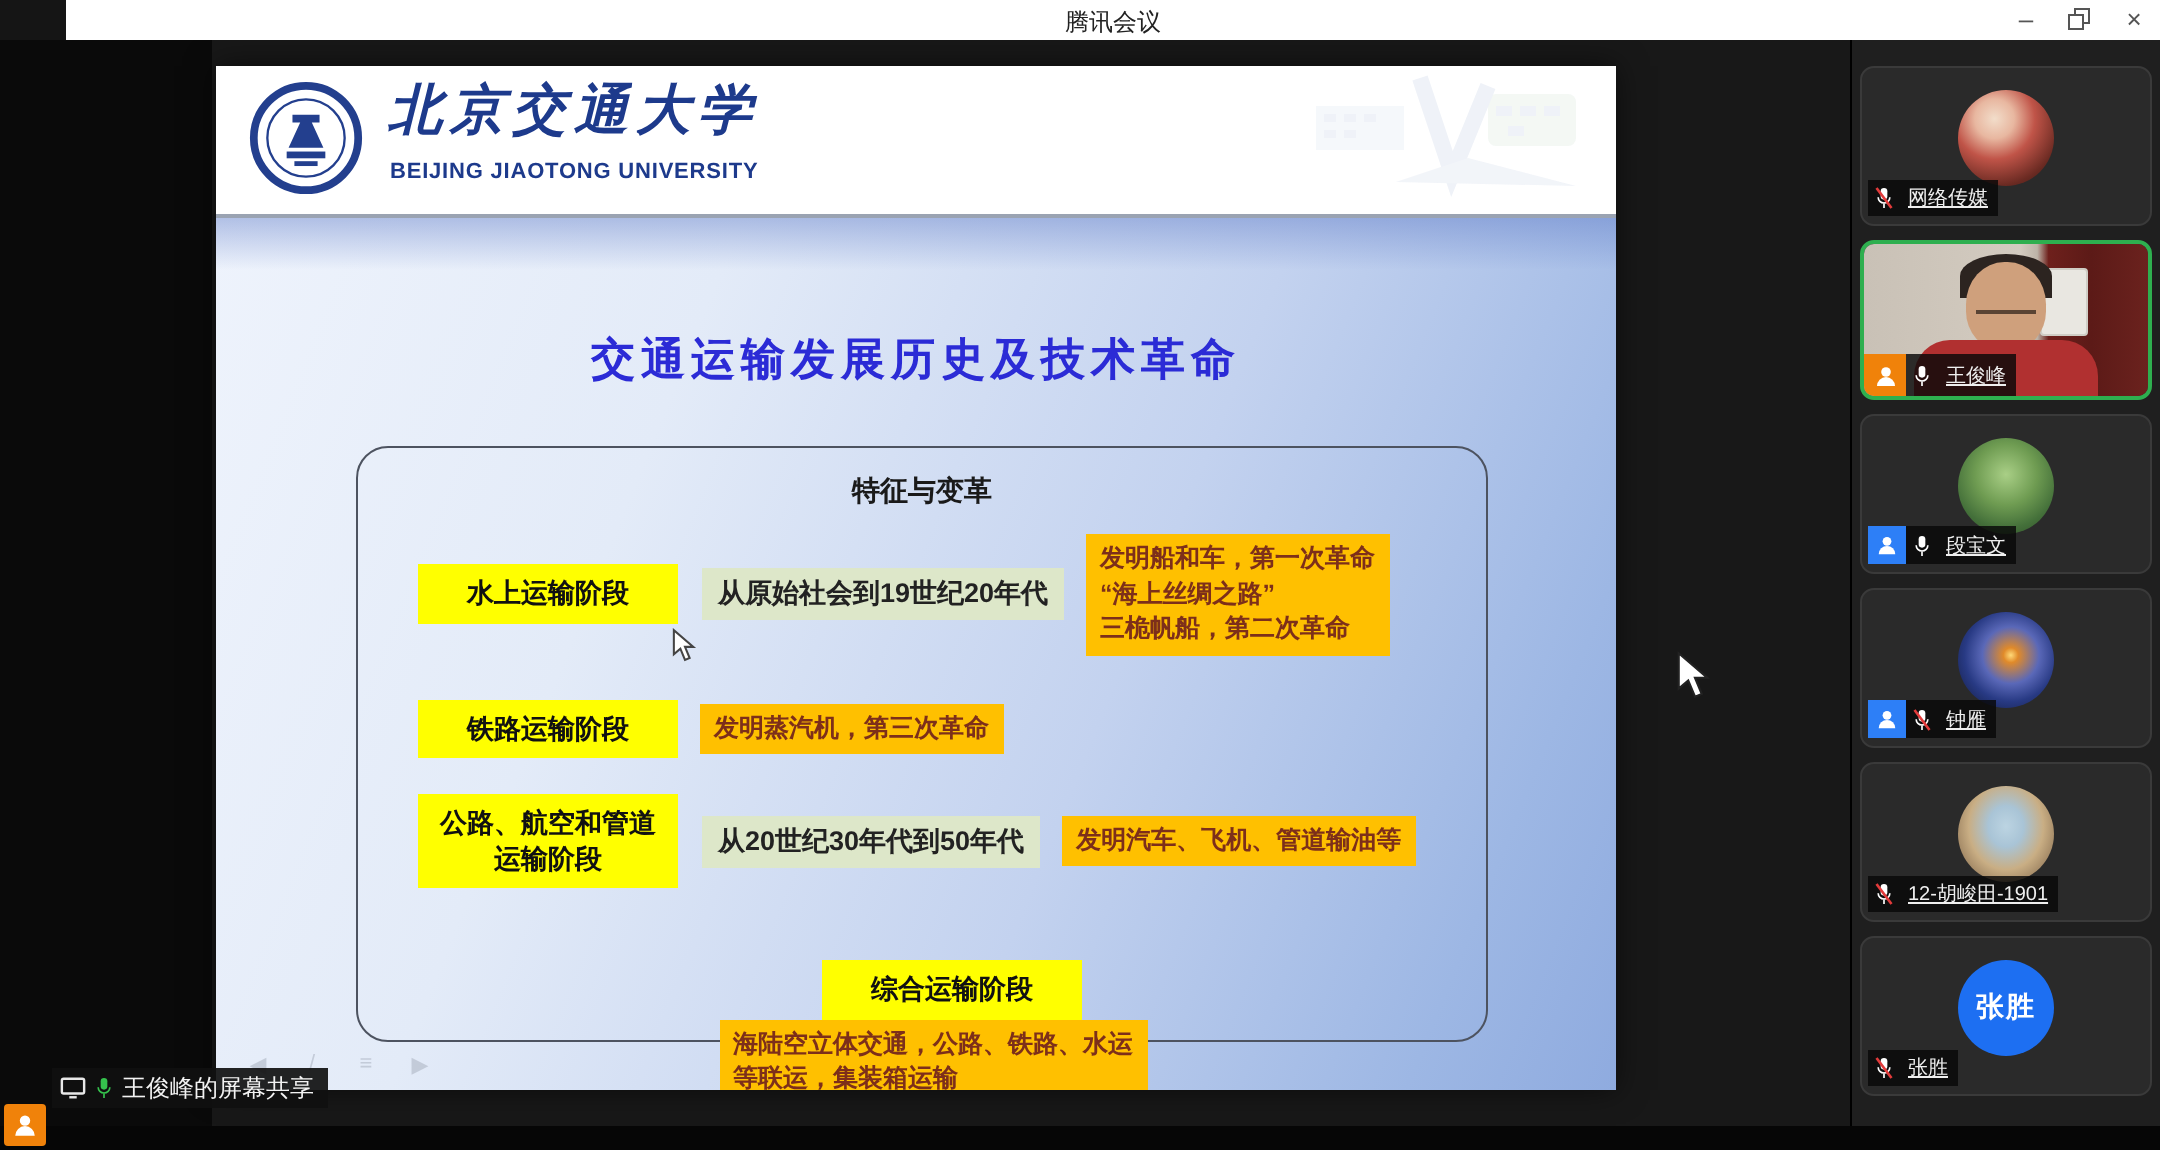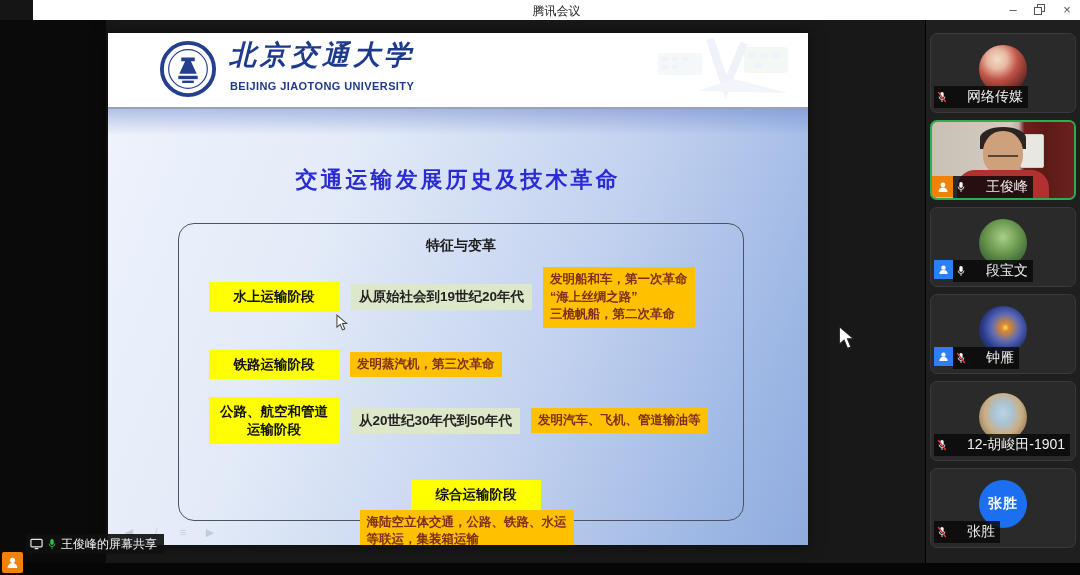--- a/index.html
+++ b/index.html
@@ -14,21 +14,21 @@
   .tb-restore { position:relative; width:12px; height:12px; }
   .tb-restore .sq1 { position:absolute; left:0; bottom:1px; width:8px; height:8px; border:1px solid #555; background:#fff; }
   .tb-restore .sq2 { position:absolute; left:3px; bottom:4px; width:8px; height:8px; border:1px solid #555; }
 
   
   .main { position:absolute; top:20px; left:0; width:925px; bottom:12px; background:#181818; }
   .left-strip { position:absolute; left:0; top:0; width:106px; bottom:0; background:#0a0a0a; }
 
   
   .slide { position:absolute; left:108px; top:13px; width:700px; height:512px; background:#fff; box-shadow:0 0 14px rgba(0,0,0,.55); }
-  .slide-header { position:absolute; top:0; left:0; right:0; height:74px; background:#fff;margin-left:35px; }
+  .slide-header { position:absolute; top:0; left:0; right:0; height:74px; background:#fff; }
   .emblem { position:absolute; left:16px; top:7px; }
   .logo-zh { position:absolute; left:86px; top:4px; font-family:"DejaVu Serif",serif; font-style:italic; font-weight:bold; font-size:27px; color:#1d3a8c; letter-spacing:4px; }
   .logo-en { position:absolute; left:87px; top:47px; font-size:11px; font-weight:bold; color:#1d3a8c; letter-spacing:.4px; }
   .watermark { position:absolute; right:10px; top:2px; opacity:.55; }
   .slide-divider { position:absolute; top:74px; left:0; right:0; height:2px; background:#9aa3b2; }
   .slide-body { position:absolute; top:76px; left:0; right:0; bottom:0; overflow:hidden;
     background:
       linear-gradient(180deg, rgba(86,116,196,.40) 0px, rgba(86,116,196,0) 26px),
       linear-gradient(112deg, #eef3fc 0%, #e3ebf8 30%, #c3d2ef 62%, #9db7e4 88%, #8fabdf 100%); }
   .slide-title { position:absolute; top:56px; left:0; width:100%; text-align:center; font-size:22px; font-weight:bold; color:#2b2bd6; letter-spacing:3px; }
@@ -59,21 +59,21 @@
   .av-tree   { background:radial-gradient(circle at 50% 38%, #a9cf86 0%, #6f9c52 40%, #44703a 70%, #2c4a26 100%); }
   .av-galaxy { background:radial-gradient(circle at 55% 45%, #ffd978 0%, #e08a2a 10%, #5a68b8 38%, #283a84 62%, #0d1430 100%); }
   .av-mirror { background:radial-gradient(ellipse at 50% 42%, #bcd4e2 0%, #a9c4d6 26%, #c9ae84 55%, #8d7355 85%, #6d543c 100%); }
   .av-initials { background:#1d6ff2; display:flex; align-items:center; justify-content:center; color:#fff; font-size:14px; font-weight:bold; letter-spacing:1px; }
 
   .label-row { position:absolute; left:3px; bottom:4px; display:flex; align-items:stretch; z-index:5; }
   .tile.active .label-row { left:0; bottom:0; }
   .role-badge { width:19px; height:19px; display:flex; align-items:center; justify-content:center; flex-shrink:0; }
   .rb-blue { background:#2d7ff7; }
   .rb-orange { background:#f0820a; width:21px; height:21px; }
-  .name-badge { background:rgba(8,8,8,.82); color:#efefef; font-size:14px; display:flex; align-items:center; gap:20px; padding:2px 5px 2px 3px; white-space:nowrap; }
+  .name-badge { background:rgba(8,8,8,.82); color:#efefef; font-size:10px; display:flex; align-items:center; gap:7px; padding:2px 5px 2px 3px; white-space:nowrap;text-decoration:underline; }
 
   
   .video-scene { position:absolute; inset:0; background:linear-gradient(90deg,#c9c1b6 0%,#d3cbc0 55%,#bdb4a8 61%,#6e201c 65%,#5c1a17 80%,#6b221e 100%); }
   .vs-cabinet { position:absolute; right:30px; top:12px; width:24px; height:34px; background:#e9e7e1; border-radius:2px; border:1px solid #cfcdc5; }
   .vs-hair { position:absolute; left:50%; top:5px; transform:translateX(-50%); width:46px; height:22px; background:#2c2420; border-radius:50% 50% 0 0; }
   .vs-head { position:absolute; left:50%; top:9px; transform:translateX(-50%); width:40px; height:44px; background:#cfa07c; border-radius:48% 48% 44% 44%; }
   .vs-glasses { position:absolute; left:50%; top:27px; transform:translateX(-50%); width:30px; height:8px; border-bottom:2px solid #5a4434; }
   .vs-shirt { position:absolute; bottom:0; left:50%; transform:translateX(-50%); width:92px; height:28px; background:#b13030; border-radius:18px 18px 0 0; }
 
   

